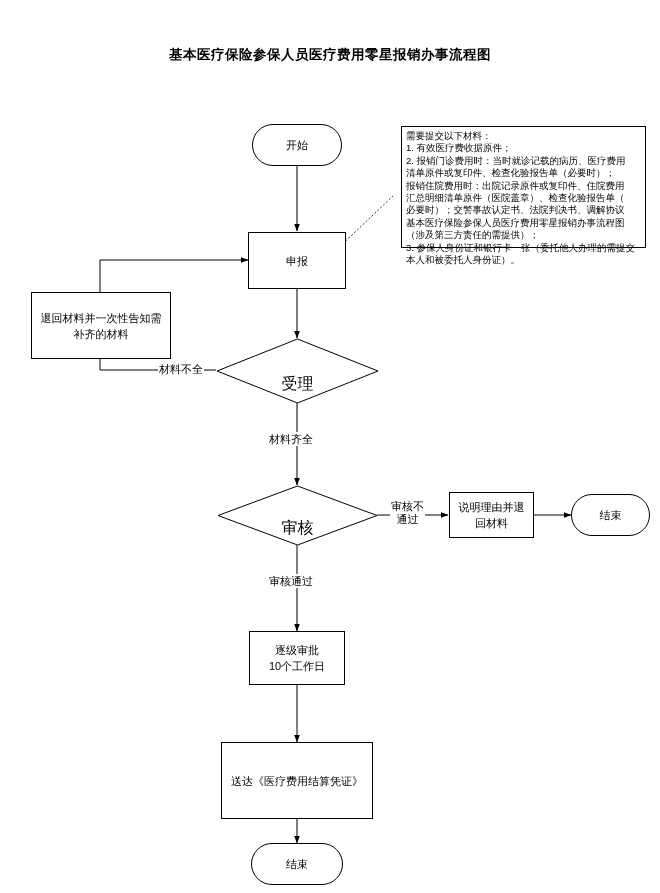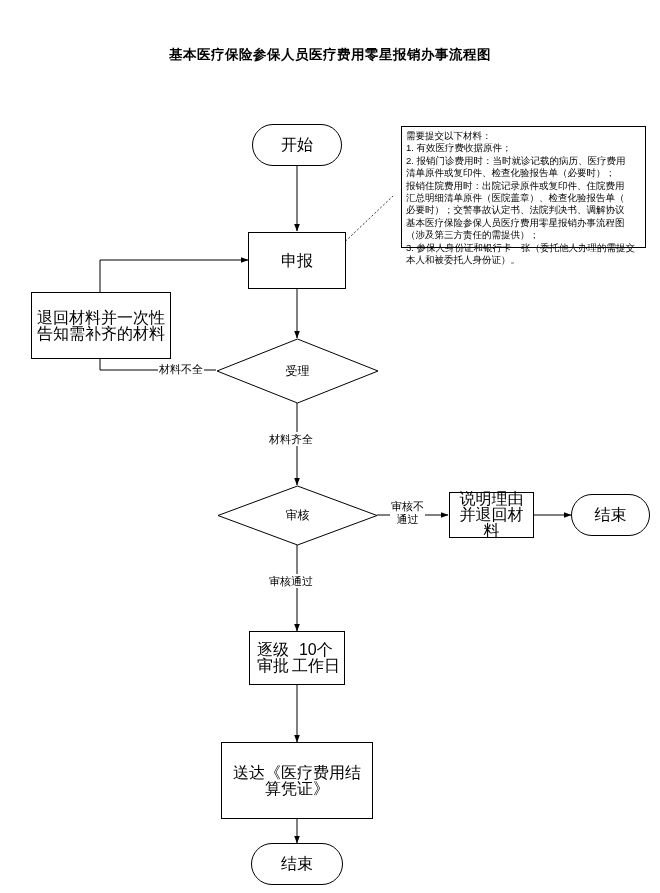--- a/index.html
+++ b/index.html
@@ -30,43 +30,43 @@
   }
   .node {
     position: absolute;
     box-sizing: border-box;
     border: 1px solid #000000;
     background: #ffffff;
     display: flex;
     align-items: center;
     justify-content: center;
     text-align: center;
-    font-size: 16px;
+    font-size: 11px;
     line-height: 16px;
     padding: 10px 4px;
   }
   .terminator {
     border-radius: 22px;
   }
   .diamond-wrap {
     position: absolute;
   }
   .diamond-wrap svg {
     display: block;
   }
   .diamond-label {
     position: absolute;
     left: 0;
-    top: 0;
+    top: 12px;
     width: 100%;
     height: 100%;
     display: flex;
     align-items: center;
     justify-content: center;
-    font-size: 12px;
+    font-size: 16px;
     line-height: 15px;
     text-align: center;
   }
   .edge-label {
     position: absolute;
     font-size: 11px;
     line-height: 14px;
     background: #ffffff;
     padding: 0 1px;
     text-align: center;
@@ -160,21 +160,21 @@
   </div>
 
   <div class="node" style="left:449px; top:492px; width:85px; height:46px;">
     <span>说明理由并退回材料</span>
   </div>
 
   <div class="node terminator" style="left:571px; top:494px; width:79px; height:42px;">
     <span>结束</span>
   </div>
 
-  <div class="node" style="left:249px; top:631px; width:96px; height:54px; flex-direction:row;">
+  <div class="node" style="left:249px; top:631px; width:96px; height:54px; flex-direction:column;">
     <span>逐级审批</span>
     <span>10个工作日</span>
   </div>
 
   <div class="node" style="left:221px; top:742px; width:152px; height:77px;">
     <span>送达《医疗费用结算凭证》</span>
   </div>
 
   <div class="node terminator" style="left:251px; top:843px; width:92px; height:42px;">
     <span>结束</span>

